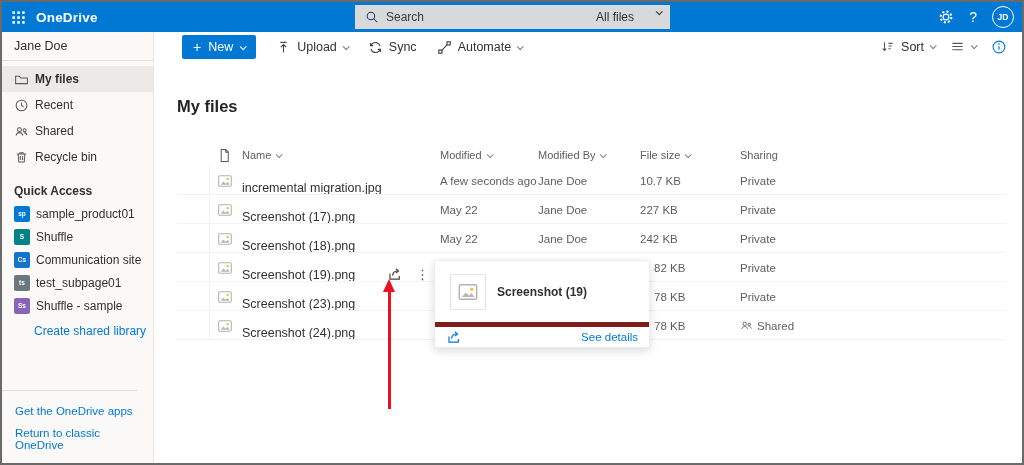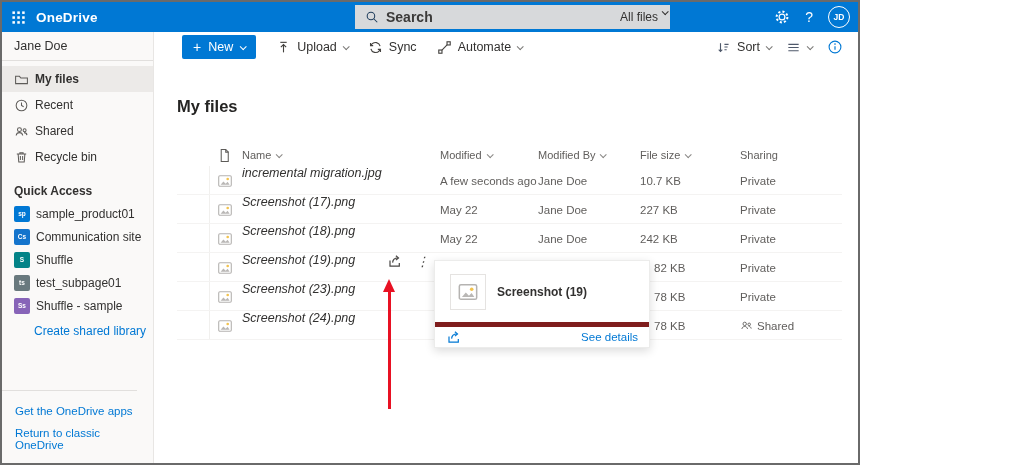--- a/index.html
+++ b/index.html
@@ -1,31 +1,31 @@
 <!DOCTYPE html>
 <html><head>
 <meta charset="utf-8">
 <style>
   * { margin:0; padding:0; box-sizing:border-box; }
   body { background:#fff; font-family:"Liberation Sans", sans-serif; }
-  .screen { position:relative; width:860px; height:465px; border:2px solid #6a6a6a;
+  .screen { position:relative; width:1024px; height:465px; border:2px solid #6a6a6a;
             background:#1d4ed8; overflow:hidden; }
 
   
   .topbar { position:absolute; top:0; left:0; right:0; height:30px; background:#0078d4;
             display:flex; align-items:center; color:#fff; z-index:3; }
   .waffle { width:32px; height:30px; display:flex; align-items:center; justify-content:center; cursor:pointer; }
   .appname { font-size:13.5px; font-weight:bold; letter-spacing:.2px; margin-left:2px; }
   .searchbox { position:absolute; left:353px; top:3px; width:315px; height:24px; background:#d7d9db;
                display:flex; align-items:center; color:#2b2b2b; }
   .searchbox svg { margin:0 7px 0 10px; color:#1f3d5c; }
-  .searchbox input { border:none; background:transparent; outline:none; flex:1; font-size:14px;
-                     font-family:inherit; color:#323130;font-weight:bold; }
+  .searchbox input { border:none; background:transparent; outline:none; flex:1; font-size:12px;
+                     font-family:inherit; color:#323130; }
   .searchbox input::placeholder { color:#3b3a39; opacity:1; }
-  .scope { display:flex; gap:4px; font-size:12px; color:#323130; padding-right:3px; cursor:pointer; }
+  .scope { display:flex; gap:22px; font-size:12px; color:#323130; padding-right:9px; cursor:pointer; }
   .top-right { position:absolute; right:8px; top:0; height:30px; display:flex; align-items:center; gap:15px; }
   .help-glyph { font-size:14px; color:#fff; font-weight:400; cursor:pointer; }
   .avatar { width:22px; height:22px; border-radius:50%; border:1.5px solid #fff; display:flex;
             align-items:center; justify-content:center; font-size:8.5px; font-weight:bold; cursor:pointer; }
 
   .chev { display:inline-block; width:5px; height:5px; border-right:1.2px solid currentColor;
           border-bottom:1.2px solid currentColor; transform:rotate(45deg) translateY(-1px); }
 
   
   .sidebar { position:absolute; top:30px; left:0; bottom:0; width:152px; background:#faf9f8;
@@ -49,39 +49,39 @@
   
   .cmdbar { position:absolute; left:152px; right:0; top:30px; height:30px; display:flex;
             align-items:center; background:#fff; z-index:2; }
   .btn-new { margin-left:28px; height:24px; background:#0078d4; color:#fff; border:none; border-radius:2px;
              display:flex; align-items:center; gap:7px; padding:0 11px; font-size:12.5px; font-family:inherit; cursor:pointer; }
   .btn-new .plus { font-size:14px; font-weight:400; }
   .cmd-item { display:flex; align-items:center; gap:6px; margin-left:20px; font-size:12.5px;
               color:#323130; cursor:pointer; }
   .cmd-item svg { color:#44423f; }
   .cmd-item .chev { color:#7a7977; }
-  .cmd-right { margin-left:auto; display:flex; align-items:center; gap:15px; padding-right:15px; }
+  .cmd-right { margin-left:auto; display:flex; align-items:flex-start; gap:15px; padding-right:15px; }
   .cmd-right .grp { display:flex; align-items:center; gap:6px; font-size:12.5px; color:#323130; cursor:pointer; }
   .cmd-right svg { color:#4f596b; }
   .info-btn svg { color:#0078d4; }
 
   
   .main { position:absolute; left:152px; right:0; top:60px; bottom:0; background:#fff; }
   .page-title { position:absolute; left:23px; top:35px; font-size:16.5px; font-weight:bold; color:#252423; }
 
   .grid-row { display:grid; grid-template-columns:63px 25px 198px 98px 102px 100px 1fr; align-items:center; }
   .thead { position:absolute; left:0; right:0; top:82px; height:22px; font-size:11px; color:#605e5c; }
   .thead .hcol { display:flex; align-items:center; gap:5px; cursor:pointer; }
   .thead svg { color:#5d5b58; }
   .rows { position:absolute; left:0; right:0; top:104px; }
   .rows:before { content:""; position:absolute; left:55px; top:0; height:174px; width:1px; background:#f1f0ee; }
   .trow { height:29px; position:relative; cursor:pointer; }
   .trow:after { content:""; position:absolute; left:23px; right:16px; bottom:0; height:1px; background:#f4f3f2; }
   .c-ficon { display:flex; align-items:center; }
-  .c-name { position:relative; display:flex; align-items:flex-start; height:100%;font-style:italic; }
+  .c-name { position:relative; display:flex; align-items:flex-end; height:100%; }
   .fname { font-size:12.5px; color:#323130; }
   .hov { position:absolute; left:145px; display:none; align-items:center; gap:13px; color:#484644; }
   .trow.hovered .hov { display:flex; }
   .dots { font-size:13px; color:#484644; line-height:1; }
   .c-mod,.c-modby,.c-size,.c-share { font-size:11.5px; color:#605e5c; }
   .c-size.occluded { padding-left:14px; }
   .c-share { display:flex; align-items:center; gap:4px; }
   .c-share svg { color:#605e5c; }
 
   
@@ -254,27 +254,27 @@
   </div>
 </div>
     <div class="qa-title">Quick Access</div>
     <div id="qa-list">
   <div class="qa-item">
     <span class="qa-ic" style="background: rgb(0, 120, 212);">sp</span>
     <span>sample_product01</span>
   </div>
 
   <div class="qa-item">
+    <span class="qa-ic" style="background: rgb(3, 131, 135);">S</span>
+    <span>Shuffle</span>
+  </div>
+
+  <div class="qa-item">
     <span class="qa-ic" style="background: rgb(20, 116, 204);">Cs</span>
     <span>Communication site</span>
-  </div>
-
-  <div class="qa-item">
-    <span class="qa-ic" style="background: rgb(3, 131, 135);">S</span>
-    <span>Shuffle</span>
   </div>
 
 
   <div class="qa-item">
     <span class="qa-ic" style="background: rgb(105, 121, 126);">ts</span>
     <span>test_subpage01</span>
   </div>
 
   <div class="qa-item">
     <span class="qa-ic" style="background: rgb(135, 100, 184);">Ss</span>

